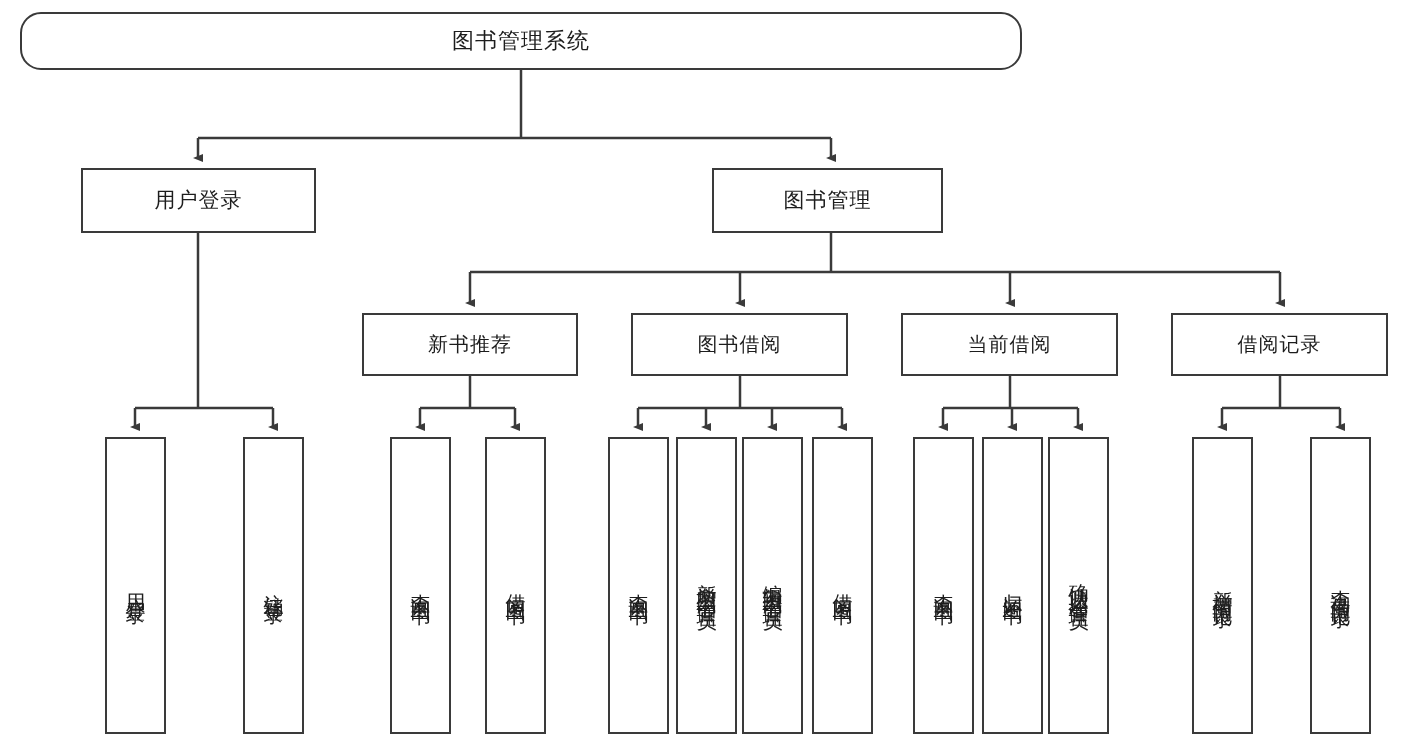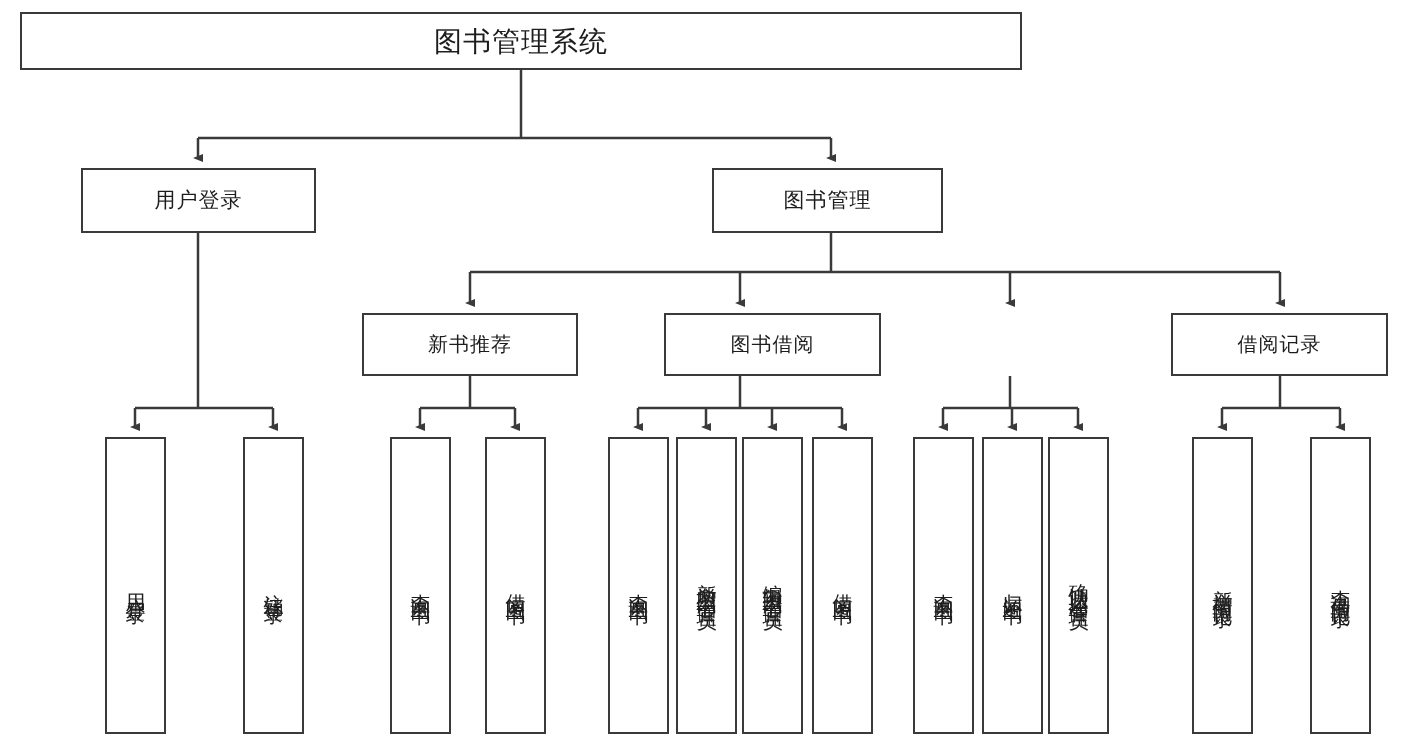--- a/index.html
+++ b/index.html
@@ -32,21 +32,21 @@
     background: #ffffff;
     display: flex;
     align-items: center;
     justify-content: center;
     color: #1d1d1d;
     font-size: 21px;
     line-height: 1.25;
     letter-spacing: 1px;
     z-index: 2;
   }
-  .node.root     { font-size: 28px; }
+  .node.root     { font-size: 22px; border-radius: 21px; }
   .node.level2   { font-size: 21px; }
   .node.level3   { font-size: 20px; }
   .node.leaf {
     font-size: 20px;
     align-items: flex-start;
     padding-top: 6px;
     letter-spacing: 0px;
   }
   .vtext {
     writing-mode: vertical-rl;
@@ -130,22 +130,25 @@
   <div class="node level2" style="left:81px; top:168px; width:235px; height:65px;">
     <span>用户登录</span>
   </div>
   <div class="node level2" style="left:712px; top:168px; width:231px; height:65px;">
     <span>图书管理</span>
   </div>
 
   <div class="node level3" style="left:362px; top:313px; width:216px; height:63px;">
     <span>新书推荐</span>
   </div>
-  <div class="node level3" style="left:631px; top:313px; width:217px; height:63px;margin-left:33px;">
+  <div class="node level3" style="left:631px; top:313px; width:217px; height:63px;">
     <span>图书借阅</span>
+  </div>
+  <div class="node level3" style="left:901px; top:313px; width:217px; height:63px;">
+    <span>当前借阅</span>
   </div>
   <div class="node level3" style="left:1171px; top:313px; width:217px; height:63px;">
     <span>借阅记录</span>
   </div>
 
   <div class="node leaf leaf-mid" style="left:105px; top:437px; width:61px; height:297px;">
     <span class="vtext" style="margin-top: 132.5px;">用户登录</span>
   </div>
   <div class="node leaf leaf-mid" style="left:243px; top:437px; width:61px; height:297px;">
     <span class="vtext" style="margin-top: 132.5px;">注销登录</span>

